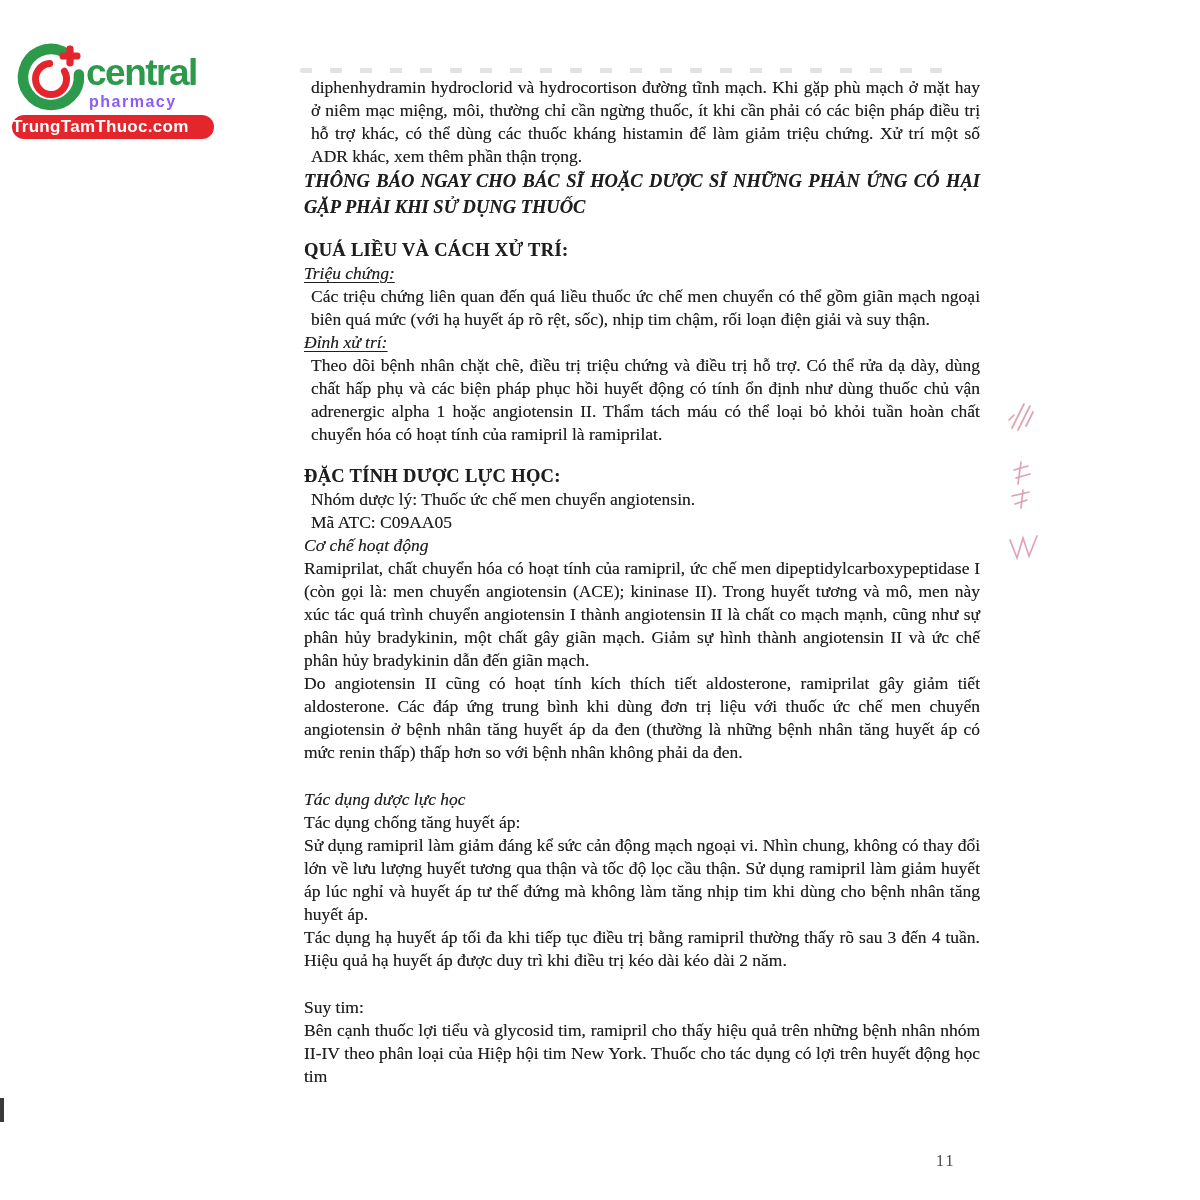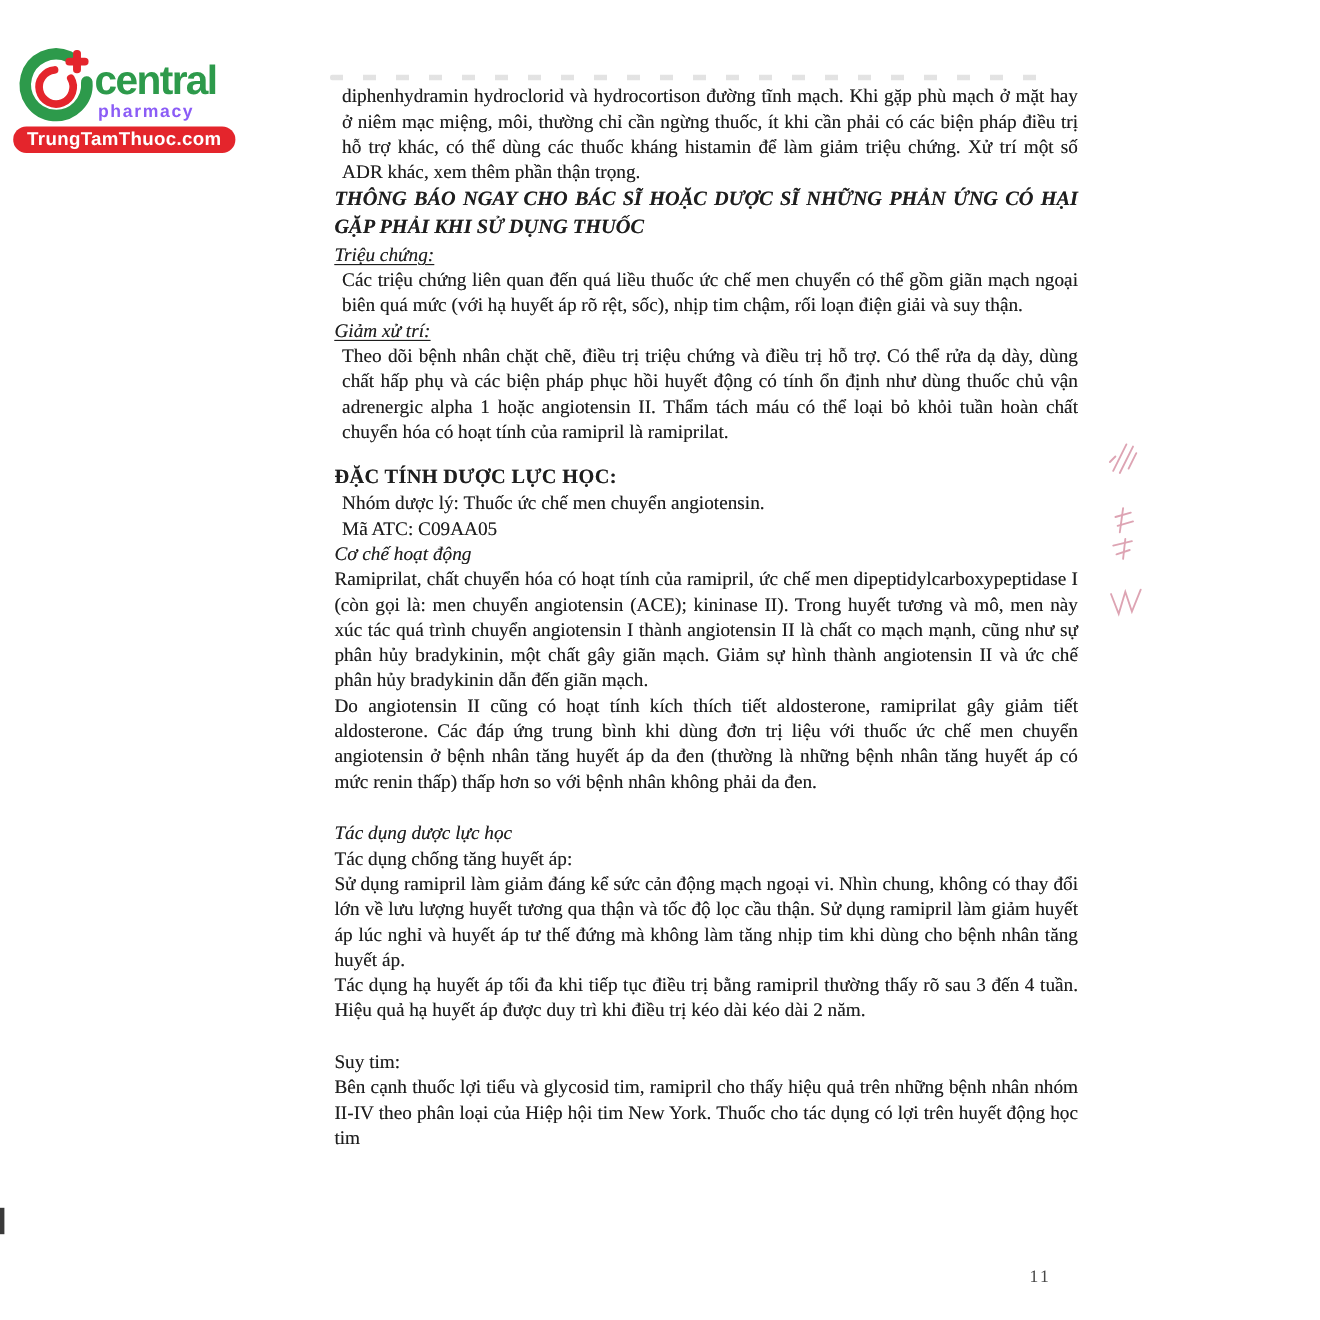--- a/index.html
+++ b/index.html
@@ -16,21 +16,21 @@
     font-family:"Liberation Sans","DejaVu Sans",sans-serif;
     font-size:37px;font-weight:bold;letter-spacing:-1.5px;color:#2d9a4b;line-height:38px;
   }
   .logo-sub{
     position:absolute;left:77px;top:57px;
     font-family:"Liberation Sans","DejaVu Sans",sans-serif;
     font-size:16px;font-weight:bold;letter-spacing:1.5px;color:#8b5cf6;
   }
   .logo-pill{
     position:absolute;left:0;top:79px;width:202px;height:24px;
-    background:#e4252c;border-radius:13px;color:#ffffff;text-align:center;
+    background:#e4252c;border-radius:13px;color:#ffffff;text-align:left;
     font-family:"Liberation Sans","DejaVu Sans",sans-serif;
     font-size:17px;font-weight:bold;line-height:24px;letter-spacing:0.3px;
   }
 
   
   .doc-column{
     position:absolute;left:304px;top:76px;width:676px;
     font-size:17.5px;line-height:23px;text-align:justify;
     text-shadow:0 0 0.4px rgba(30,30,30,0.55);
   }
@@ -73,23 +73,24 @@
     <div class="logo-sub">pharmacy</div>
     <div class="logo-pill">TrungTamThuoc.com</div>
   </div>
 
   <div class="scan-strip"></div>
   <div class="edge-mark"></div>
 
   <div class="doc-column">
       <div class="blk body-indent">diphenhydramin hydroclorid và hydrocortison đường tĩnh mạch. Khi gặp phù mạch ở mặt hay ở niêm mạc miệng, môi, thường chỉ cần ngừng thuốc, ít khi cần phải có các biện pháp điều trị hỗ trợ khác, có thể dùng các thuốc kháng histamin để làm giảm triệu chứng. Xử trí một số ADR khác, xem thêm phần thận trọng.</div>
       <div class="blk notice">THÔNG BÁO NGAY CHO BÁC SĨ HOẶC DƯỢC SĨ NHỮNG PHẢN ỨNG CÓ HẠI GẶP PHẢI KHI SỬ DỤNG THUỐC</div>
+      <div class="blk heading">QUÁ LIỀU VÀ CÁCH XỬ TRÍ:</div>
       <div class="blk subhead">Triệu chứng:</div>
       <div class="blk body-indent">Các triệu chứng liên quan đến quá liều thuốc ức chế men chuyển có thể gồm giãn mạch ngoại biên quá mức (với hạ huyết áp rõ rệt, sốc), nhịp tim chậm, rối loạn điện giải và suy thận.</div>
-      <div class="blk subhead">Giảm xử trí:</div>
+      <div class="blk subhead">Đỉnh xử trí:</div>
       <div class="blk body-indent">Theo dõi bệnh nhân chặt chẽ, điều trị triệu chứng và điều trị hỗ trợ. Có thể rửa dạ dày, dùng chất hấp phụ và các biện pháp phục hồi huyết động có tính ổn định như dùng thuốc chủ vận adrenergic alpha 1 hoặc angiotensin II. Thẩm tách máu có thể loại bỏ khỏi tuần hoàn chất chuyển hóa có hoạt tính của ramipril là ramiprilat.</div>
       <div class="blk heading">ĐẶC TÍNH DƯỢC LỰC HỌC:</div>
       <div class="blk body-indent">Nhóm dược lý: Thuốc ức chế men chuyển angiotensin.</div>
       <div class="blk body-indent">Mã ATC: C09AA05</div>
       <div class="blk label-italic">Cơ chế hoạt động</div>
       <div class="blk body">Ramiprilat, chất chuyển hóa có hoạt tính của ramipril, ức chế men dipeptidylcarboxypeptidase I (còn gọi là: men chuyển angiotensin (ACE); kininase II). Trong huyết tương và mô, men này xúc tác quá trình chuyển angiotensin I thành angiotensin II là chất co mạch mạnh, cũng như sự phân hủy bradykinin, một chất gây giãn mạch. Giảm sự hình thành angiotensin II và ức chế phân hủy bradykinin dẫn đến giãn mạch.</div>
       <div class="blk body">Do angiotensin II cũng có hoạt tính kích thích tiết aldosterone, ramiprilat gây giảm tiết aldosterone. Các đáp ứng trung bình khi dùng đơn trị liệu với thuốc ức chế men chuyển angiotensin ở bệnh nhân tăng huyết áp da đen (thường là những bệnh nhân tăng huyết áp có mức renin thấp) thấp hơn so với bệnh nhân không phải da đen.</div>
       <div class="blk gap"></div>
       <div class="blk label-italic">Tác dụng dược lực học</div>
       <div class="blk body">Tác dụng chống tăng huyết áp:</div>

